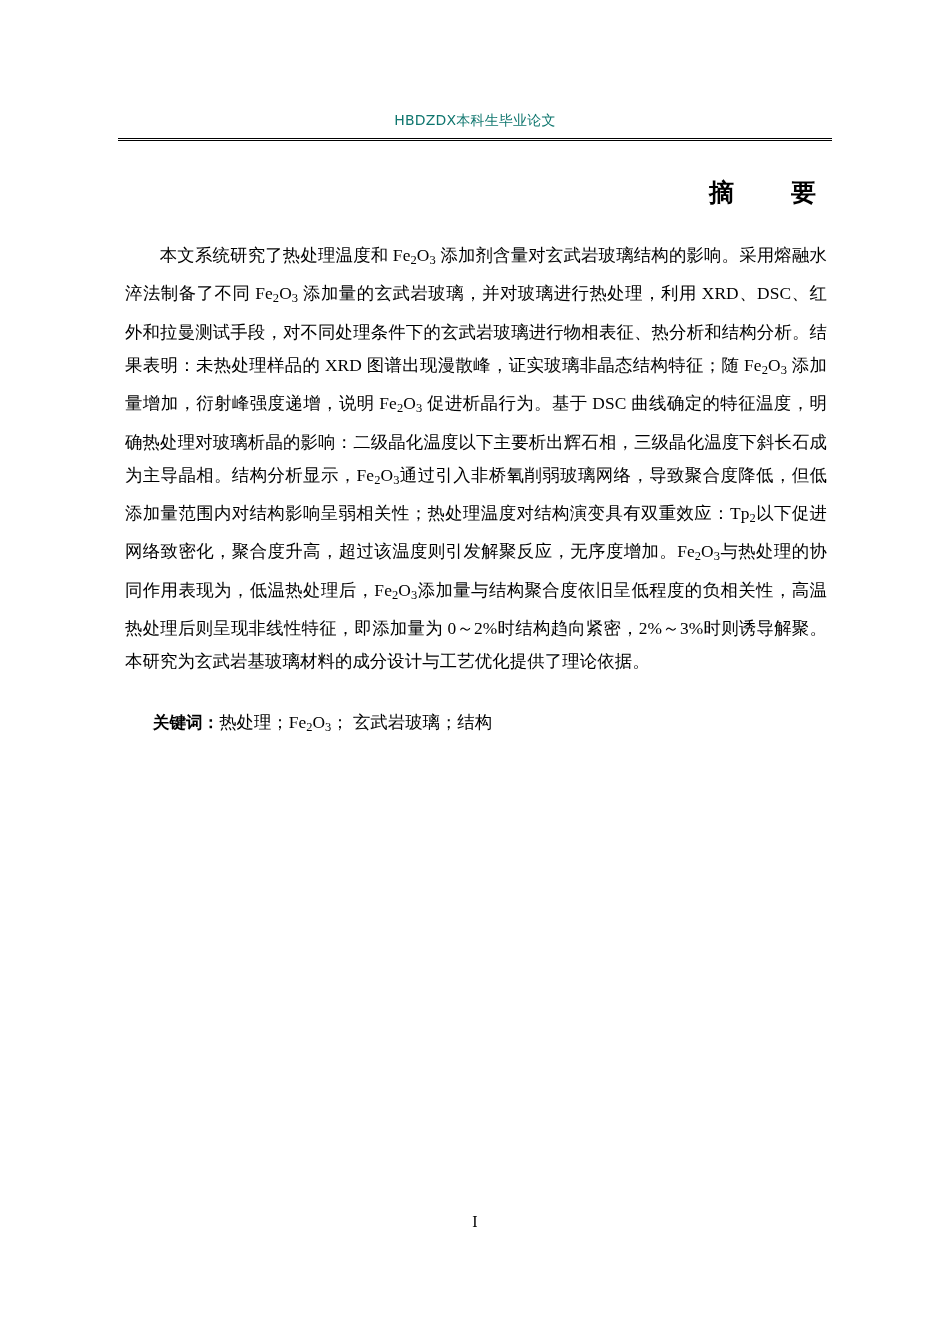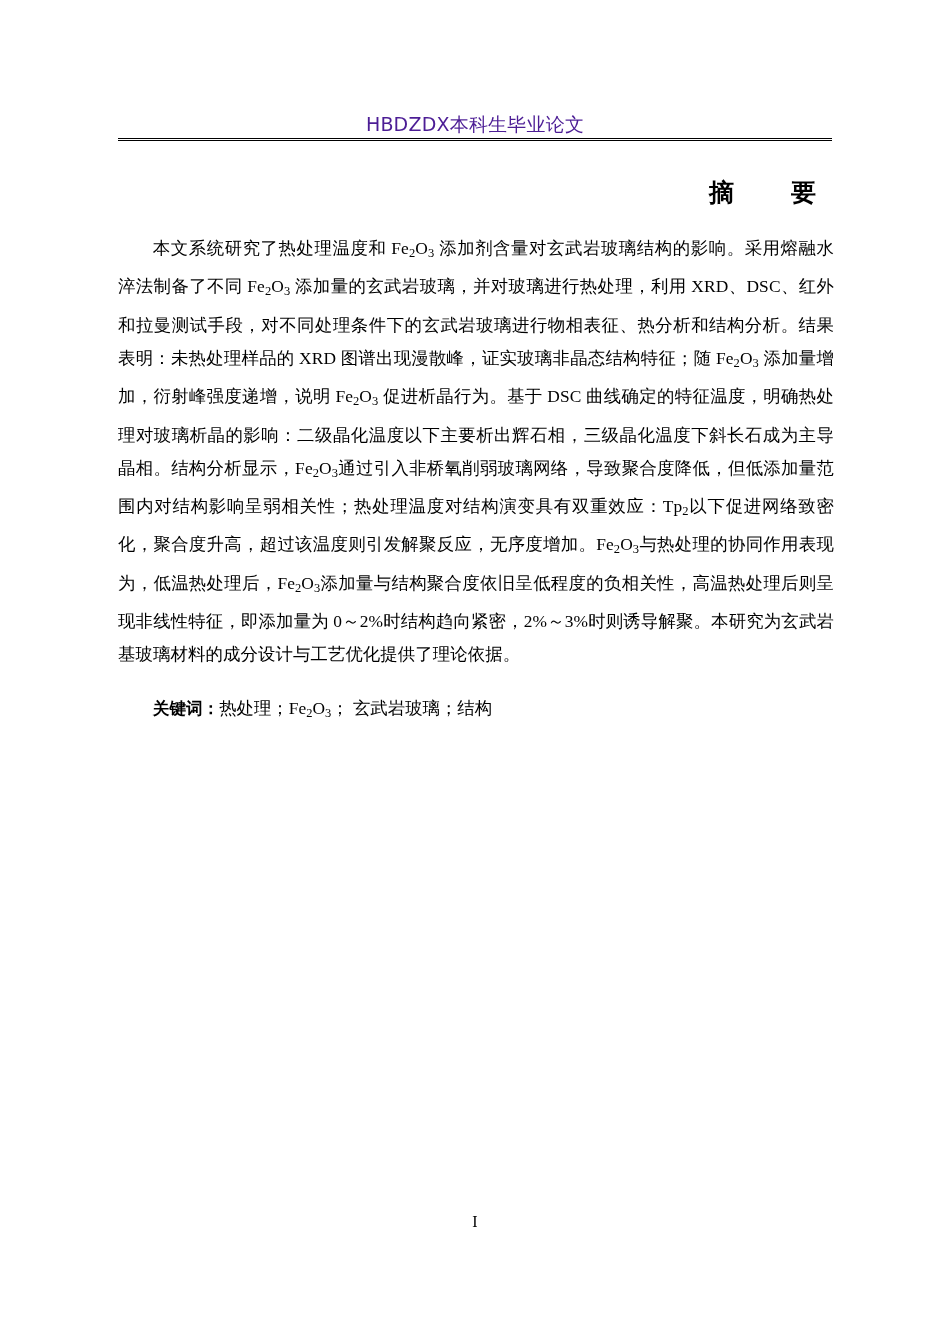--- a/index.html
+++ b/index.html
@@ -17,23 +17,23 @@
     box-sizing: border-box;
     overflow: hidden;
   }
   .header {
     position: absolute;
     left: 118px;
     top: 112px;
     width: 714px;
     text-align: center;
     font-family: "DejaVu Sans", sans-serif;
-    font-size: 19px;
+    font-size: 14px;
     letter-spacing: 0.2px;
-    color: #4c1d95;
+    color: #0f766e;
   }
   .header-rule {
     position: absolute;
     left: 118px;
     top: 138px;
     width: 714px;
     border-top: 1.4px solid #000;
     border-bottom: 0.7px solid #000;
     height: 2.6px;
     box-sizing: border-box;
@@ -50,32 +50,32 @@
     letter-spacing: 16px;
     text-indent: 16px;
   }
   .body-wrap {
     position: absolute;
     left: 118px;
     top: 232px;
     width: 716px;
   }
   p.para {
-    margin: 0;
+    margin: 7px;
     font-size: 17.4px;
     line-height: 33.2px;
     text-align: justify;
     text-justify: inter-ideograph;
     text-indent: 2em;
     letter-spacing: 0.1px;
   }
   .keywords {
-    margin-top: 16px;
+    margin-top: 32px;
     font-size: 17.4px;
-    line-height: 43px;
+    line-height: 25px;
     text-indent: 2em;
   }
   .keywords b {
     font-family: "DejaVu Sans", sans-serif;
     font-weight: bold;
     font-size: 16.6px;
   }
   sub {
     font-size: 0.72em;
     vertical-align: -0.25em;

